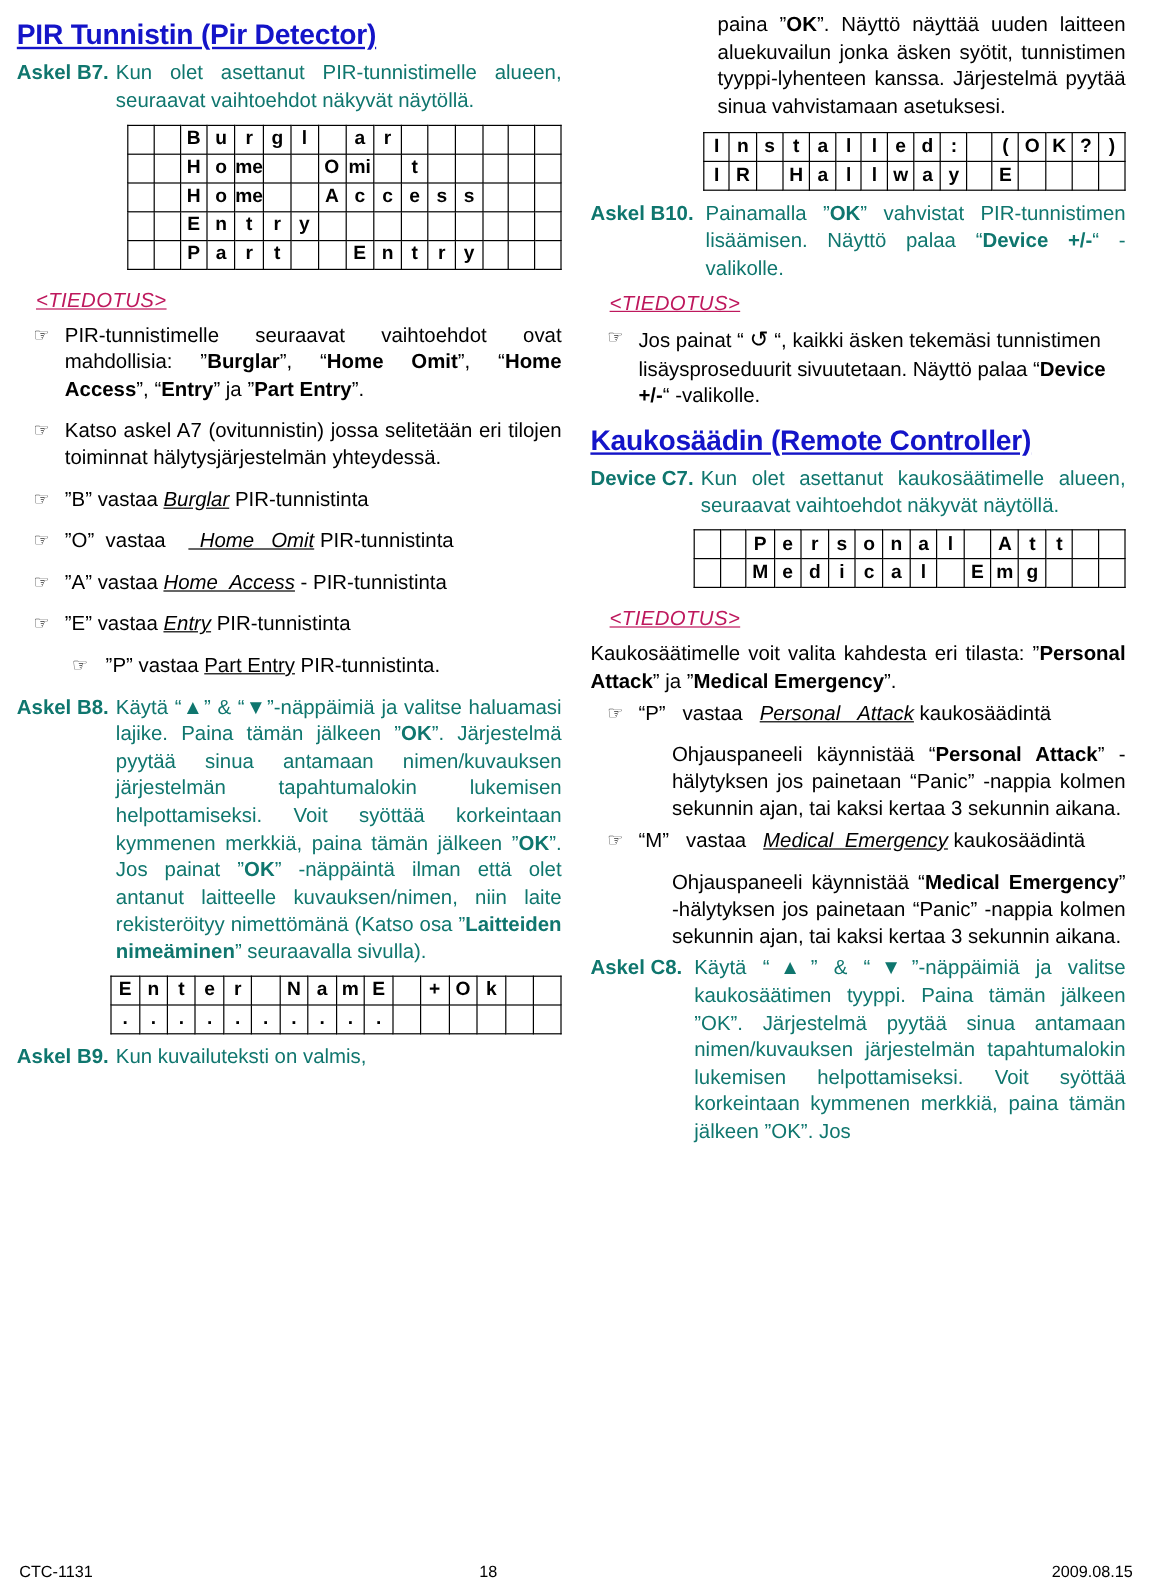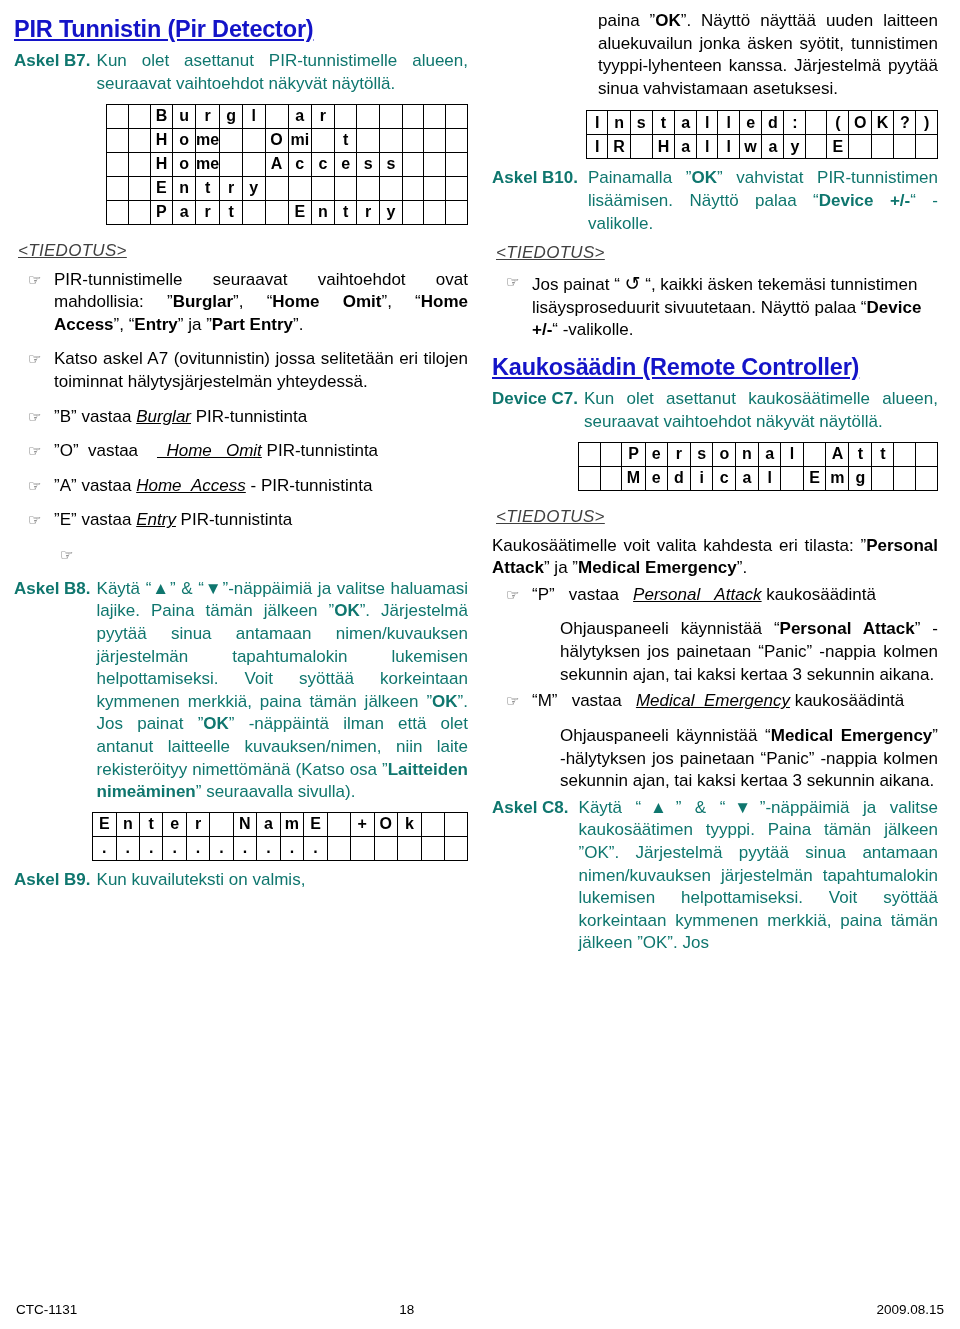--- a/index.html
+++ b/index.html
@@ -62,23 +62,23 @@
     text-align: justify;
     text-justify: inter-word;
     margin: 0 0 4px 0;
   }
   .para.ml { margin-left: 106px; }
   .para.ml2 { margin-left: 68px; }
 
   .tiedotus {
     font-style: italic;
     font-size: 17px;
-    color: #404040;
+    color: #be185d;
     text-decoration: underline;
-    margin: 8px 0 8px 4px;
+    margin: 8px 0 8px 16px;
     letter-spacing: 0.3px;
   }
 
   .bullet {
     display: flex;
     font-size: 17px;
     line-height: 1.33;
     margin: 0 0 12px 0;
   }
   .bullet .hand {
@@ -281,20 +281,21 @@
         <span class="btxt">”A” vastaa <span class="u">Home&nbsp;&nbsp;Access</span> - PIR-tunnistinta</span>
       </div>
 
       <div class="bullet blue">
         <span class="hand">☞</span>
         <span class="btxt">”E” vastaa <span class="u">Entry</span> PIR-tunnistinta</span>
       </div>
 
       <div class="bullet blue indent-more">
         <span class="hand">☞</span>
+        <span class="btxt">”P” vastaa <span class="un">Part Entry</span> PIR-tunnistinta.</span>
       </div>
 
       <div class="step">
         <span class="lbl">Askel B8.</span>
         <span class="body">Käytä “<span class="arrow-gly">▲</span>” &amp; “<span class="arrow-gly">▼</span>”-näppäimiä ja valitse haluamasi lajike. Paina tämän jälkeen ”<span class="b">OK</span>”. Järjestelmä pyytää sinua antamaan nimen/kuvauksen järjestelmän tapahtumalokin lukemisen helpottamiseksi. Voit syöttää korkeintaan kymmenen merkkiä, paina tämän jälkeen ”<span class="b">OK</span>”. Jos painat ”<span class="b">OK</span>” -näppäintä ilman että olet antanut laitteelle kuvauksen/nimen, niin laite rekisteröityy nimettömänä (Katso osa ”<span class="b">Laitteiden nimeäminen</span>” seuraavalla sivulla).</span>
       </div>
 
       <div class="lcd-wrap ind3">
         <table class="lcd">
             <tbody>

